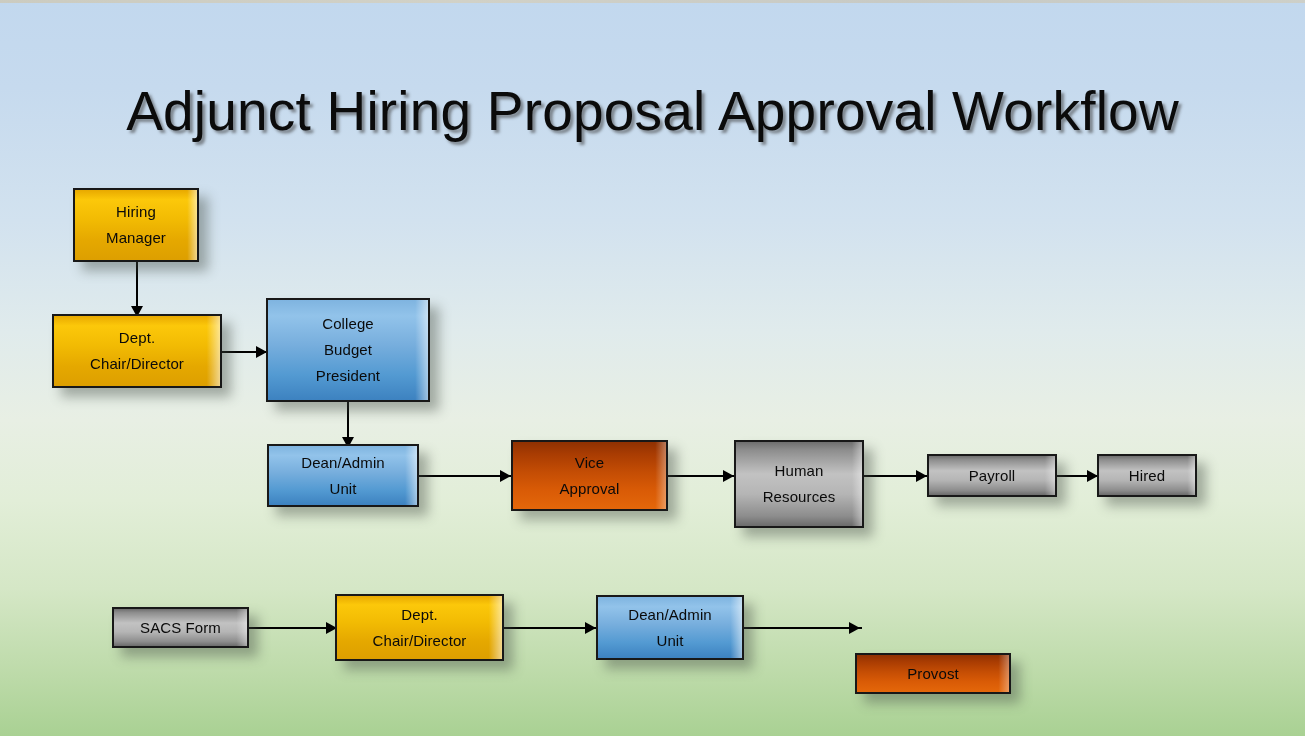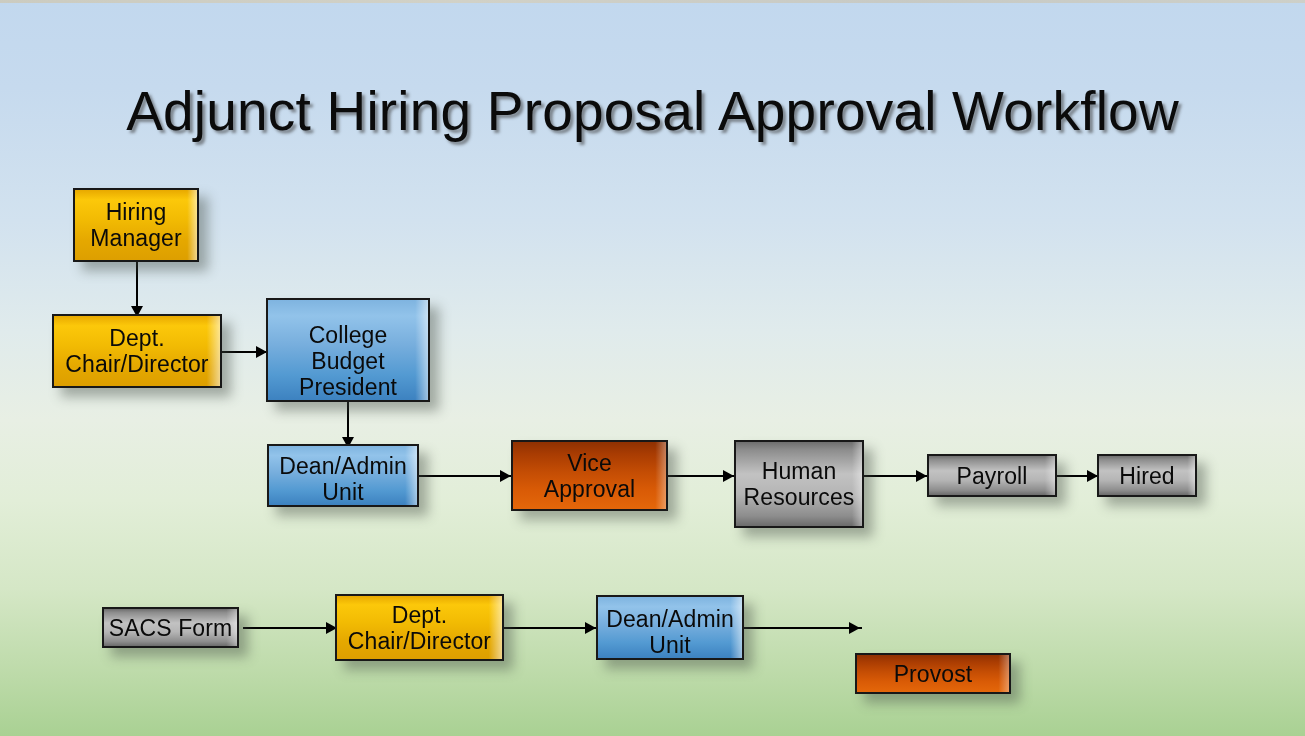--- a/index.html
+++ b/index.html
@@ -54,21 +54,21 @@
   
   .node {
     position: absolute;
     box-sizing: border-box;
     border: 2px solid #181818;
     display: flex;
     align-items: center;
     justify-content: center;
     text-align: center;
     color: #0a0a0a;
-    font-size: 23px;
+    font-size: 15px;
     line-height: 26px;
     letter-spacing: .1px;
     box-shadow: 9px 9px 11px rgba(70,78,70,.42);
     z-index: 3;
   }
   .node .lbl { display: block; padding: 0 4px; }
 
   
   .n-gold {
     background:
@@ -83,21 +83,20 @@
   
   .n-blue {
     background:
       linear-gradient(to right, rgba(255,255,255,0) 92%, rgba(255,255,255,.5) 100%),
       linear-gradient(to bottom,
         #7fb4e0 0%,
         #92c3ea 16%,
         #77aedd 45%,
         #539ad2 75%,
         #3d82c0 100%);
-    align-items: flex-end;
   }
   
   .n-orange {
     background:
       linear-gradient(to right, rgba(255,255,255,0) 93%, rgba(255,255,255,.35) 100%),
       linear-gradient(to bottom,
         #8f3102 0%,
         #a93c02 18%,
         #c44d04 45%,
         #d95b06 72%,
@@ -229,21 +228,21 @@
   </div>
 
   <div class="node n-gray" style="left:1097px; top:454px; width:100px; height:43px;">
     <span class="lbl">Hired</span>
   </div>
 
   <div class="node n-gray" style="left:927px; top:454px; width:130px; height:43px;">
     <span class="lbl">Payroll</span>
   </div>
 
-  <div class="node n-gray" style="left:102px; top:607px; width:137px; height:41px;">
+  <div class="node n-gray" style="left:112px; top:607px; width:137px; height:41px;">
     <span class="lbl">SACS Form</span>
   </div>
 
   <div class="node n-gold" style="left:335px; top:594px; width:169px; height:67px;">
     <span class="lbl">
       <span>Dept.</span><br>
       <span>Chair/Director</span>
     </span>
   </div>
 

